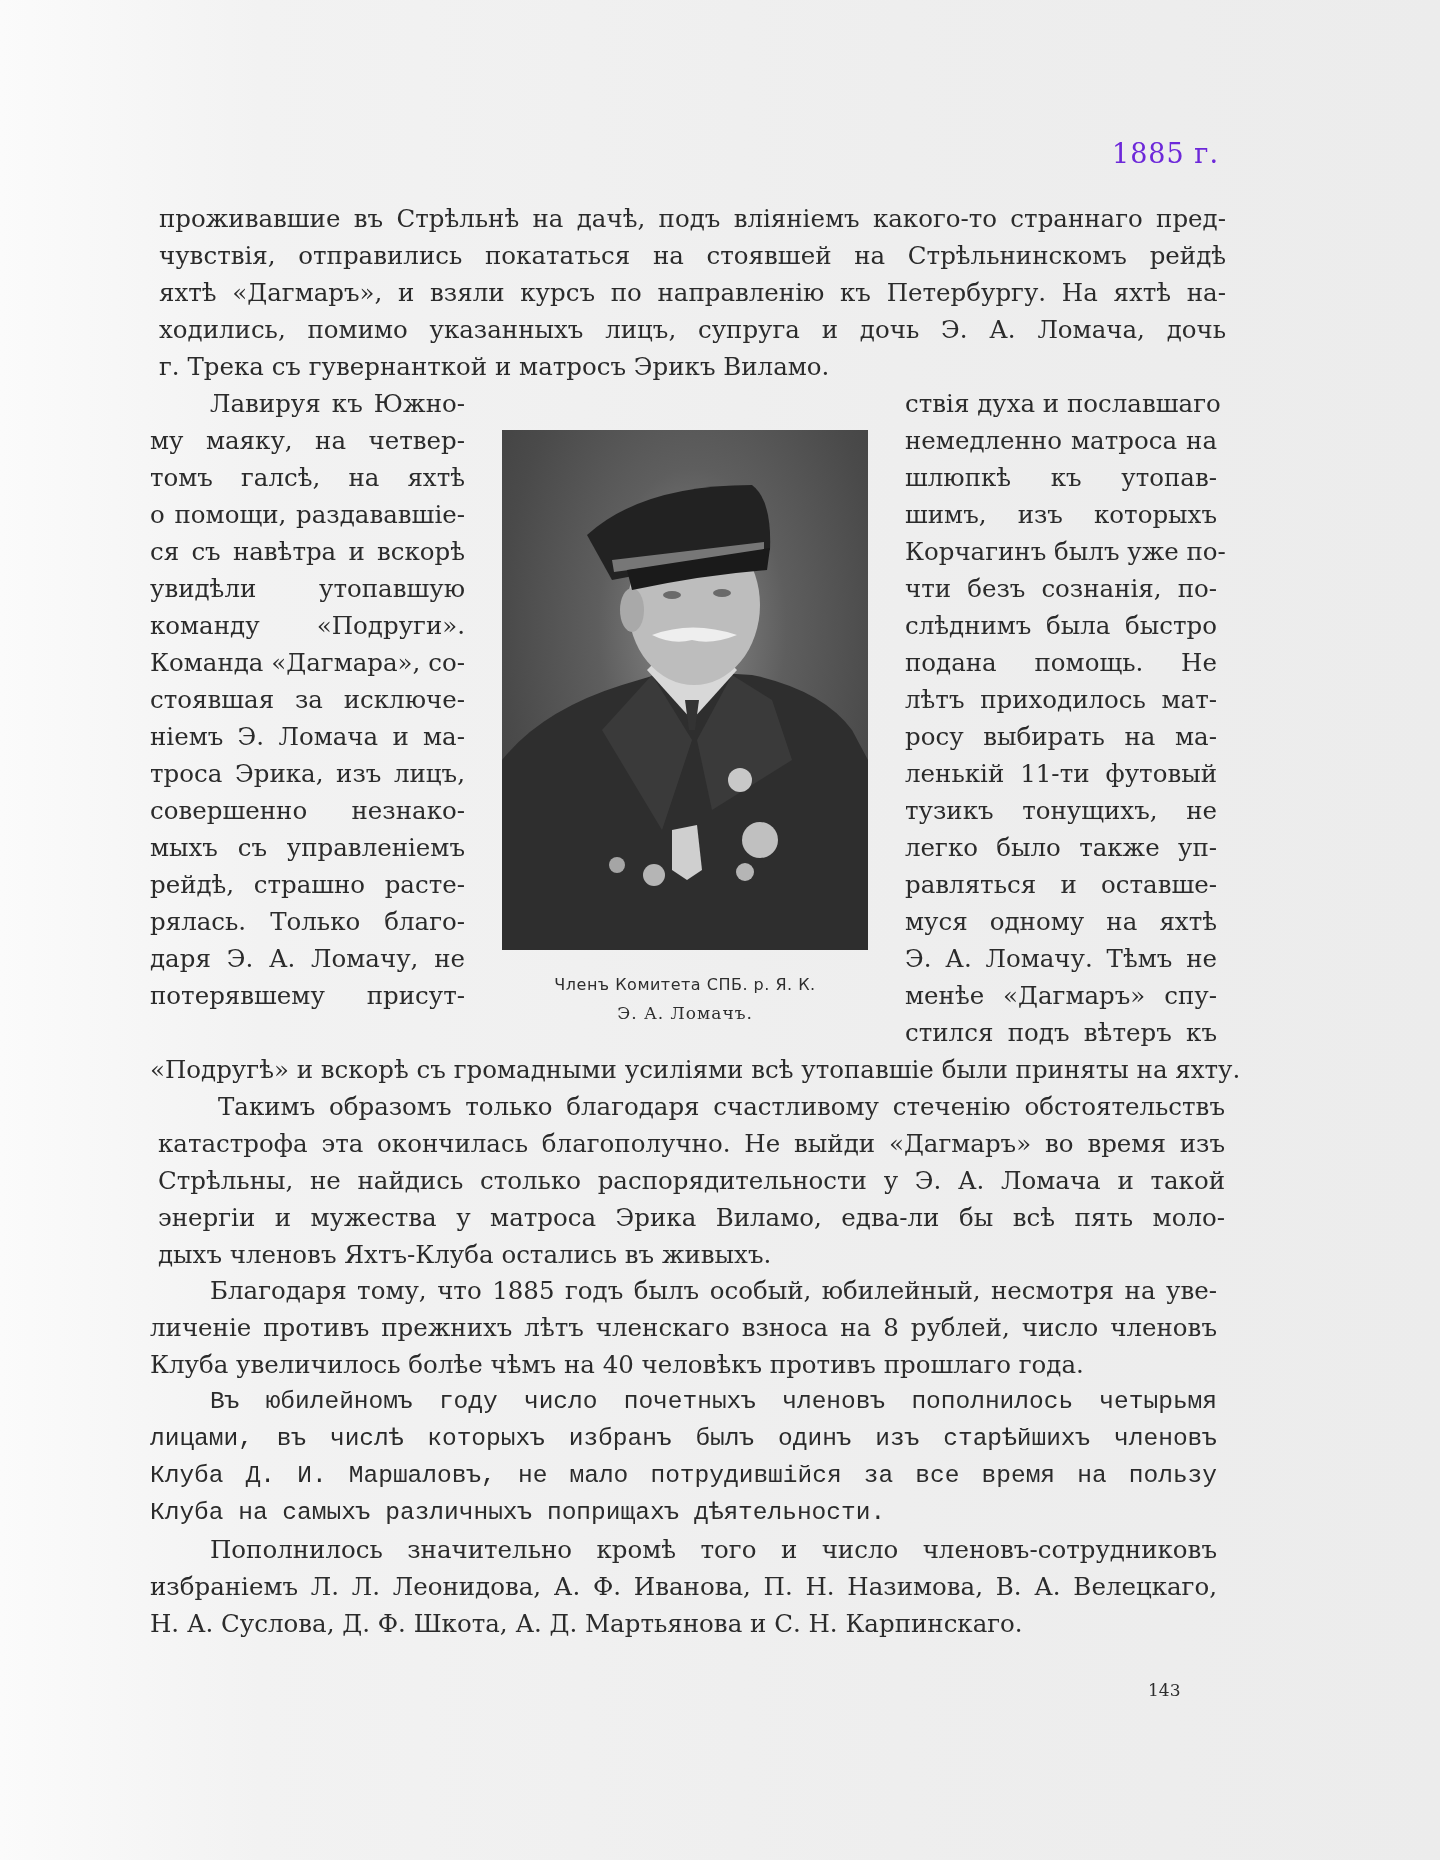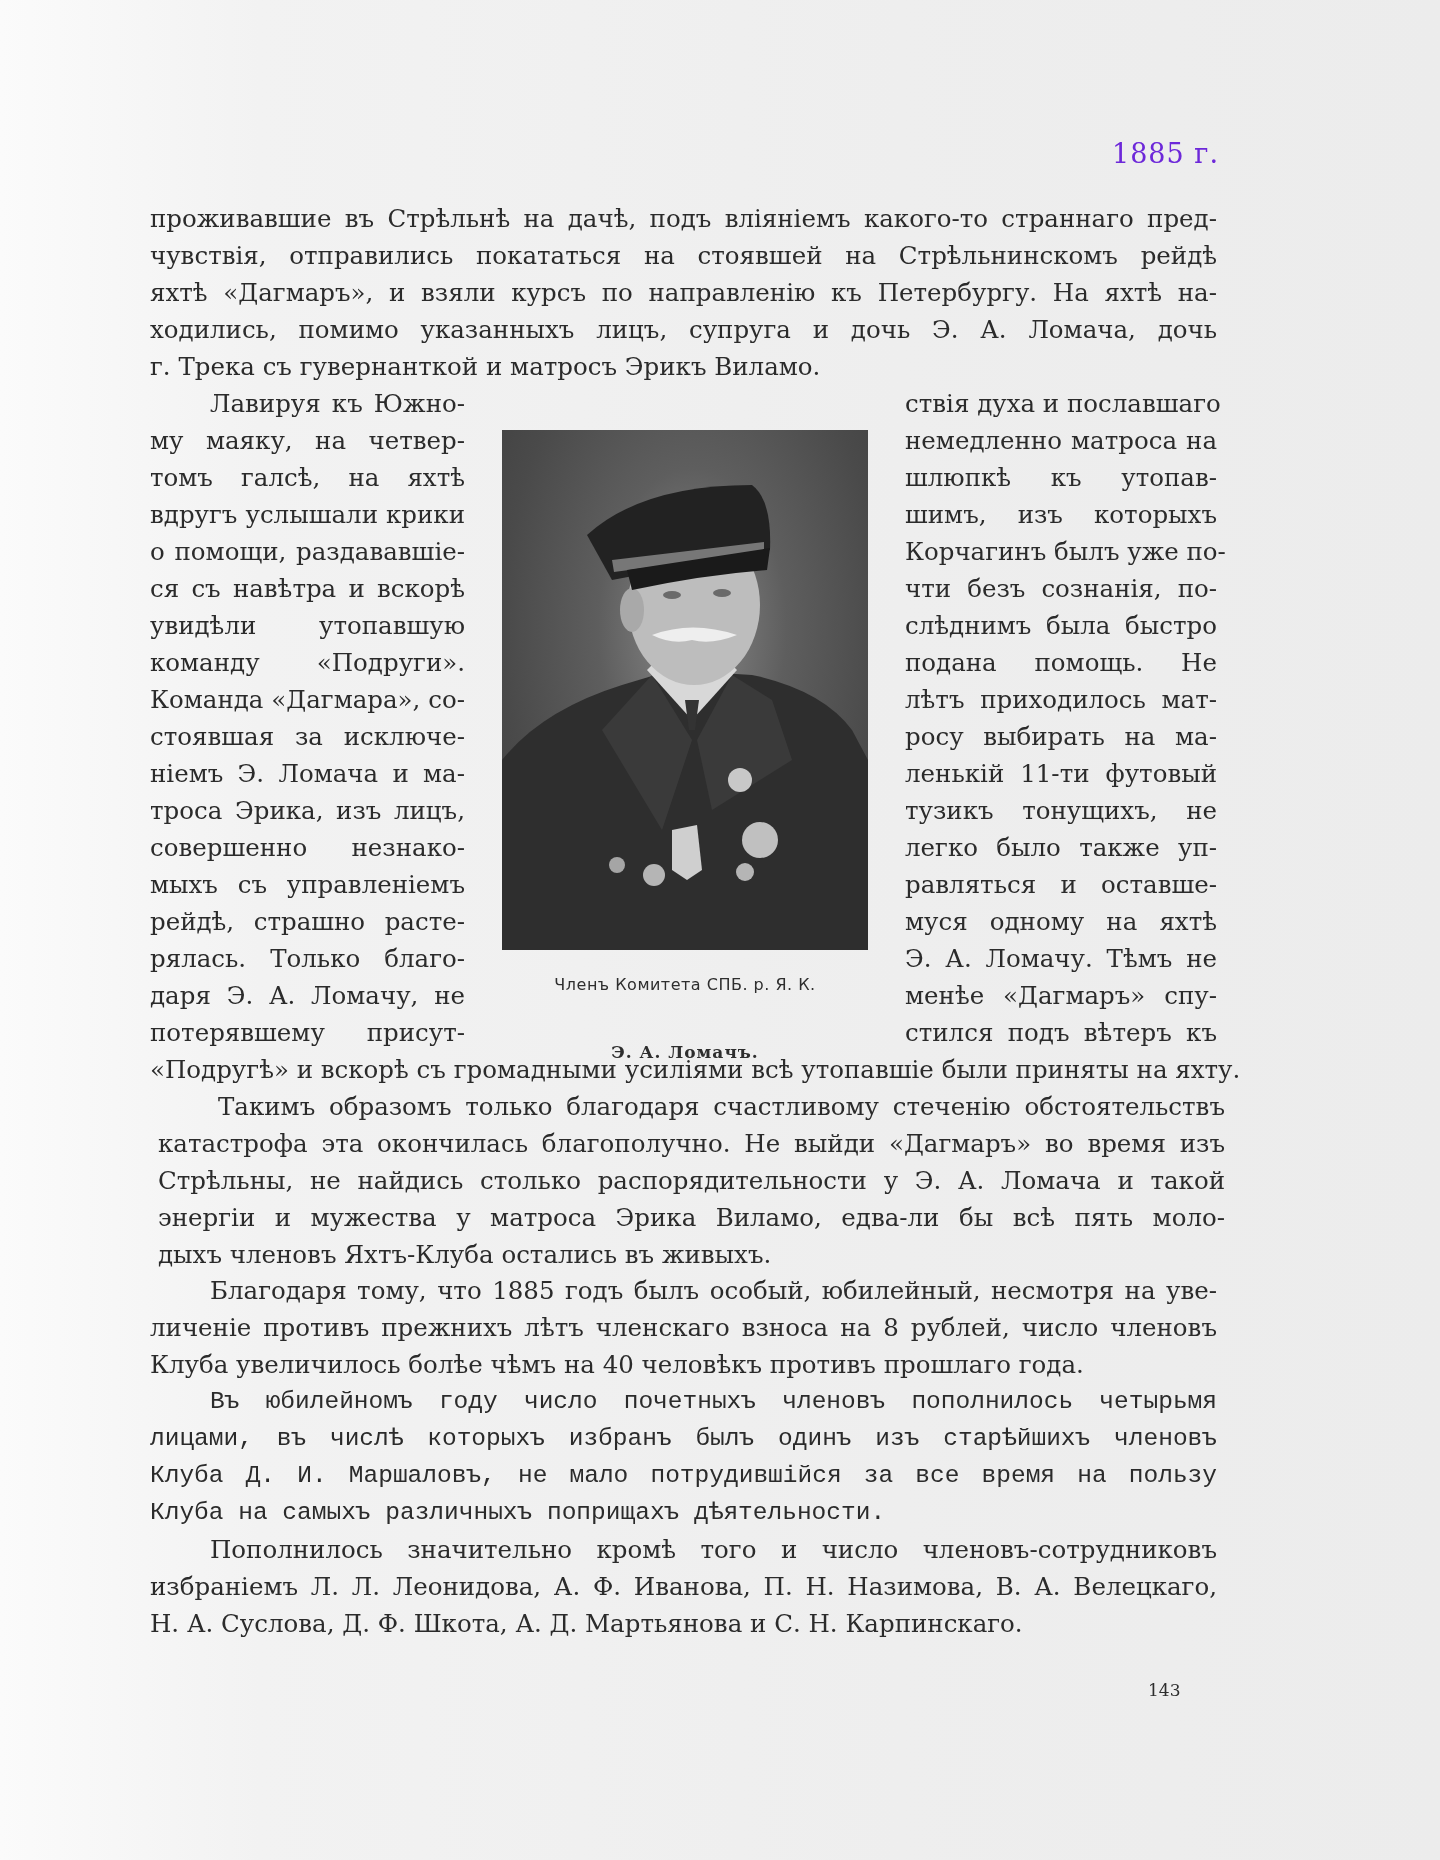--- a/index.html
+++ b/index.html
@@ -17,33 +17,33 @@
   }
   .text {
     position: absolute; font-size: 24.5px; line-height: 37px; color: #2b2b2b;
   }
   .line { display: block; white-space: nowrap; text-align: justify; text-align-last: justify; height: 37px; }
   .line.last { text-align-last: left; }
   .line.indent { padding-left: 60px; }
   .full { left: 150px; width: 1067px; }
   .col-left { left: 150px; width: 315px; top: 385px; }
   .col-right { left: 905px; width: 312px; top: 385px; }
-  .block-top { top: 200px; }
+  .block-top { top: 200px; margin-left: 9px; }
 
   .photo {
     position: absolute; left: 502px; top: 430px; width: 366px; height: 520px;
     background: radial-gradient(ellipse at 52% 38%, #8a8a8a 0%, #5e5e5e 35%, #4a4a4a 70%, #3e3e3e 100%);
     overflow: hidden;
   }
   .photo svg { width: 100%; height: 100%; display: block; }
   .caption {
     position: absolute; left: 502px; width: 366px; text-align: center; color: #2e2e2e;
   }
   .caption-role { top: 975px; font-family: "DejaVu Sans", "Liberation Sans", sans-serif; font-size: 16px; letter-spacing: 0.5px; }
-  .caption-name { top: 1003px; font-size: 17px; font-weight: bold; letter-spacing: 1px; margin-top: 39px; }
+  .caption-name { top: 1003px; font-size: 17px; font-weight: normal; letter-spacing: 1px; }
   .folio {
     position: absolute; left: 1148px; top: 1680px; font-size: 17px; color: #2e2e2e;
   }
 </style>
 </head>
 <body>
 
 <div class="page">
 
   <div class="running-head">1885 г.</div>
@@ -53,21 +53,20 @@
     <span class="line">чувствія, отправились покататься на стоявшей на Стрѣльнинскомъ рейдѣ</span>
     <span class="line">яхтѣ «Дагмаръ», и взяли курсъ по направленію къ Петербургу. На яхтѣ на-</span>
     <span class="line">ходились, помимо указанныхъ лицъ, супруга и дочь Э. А. Ломача, дочь</span>
     <span class="line last">г. Трека съ гувернанткой и матросъ Эрикъ Виламо.</span>
   </div>
 
   <div class="text col-left">
     <span class="line indent">Лавируя къ Южно-</span>
     <span class="line">му маяку, на четвер-</span>
     <span class="line">томъ галсѣ, на яхтѣ</span>
-    <span class="line">вдругъ услышали крики</span>
     <span class="line">о помощи, раздававшіе-</span>
     <span class="line">ся съ навѣтра и вскорѣ</span>
     <span class="line">увидѣли утопавшую</span>
     <span class="line">команду «Подруги».</span>
     <span class="line">Команда «Дагмара», со-</span>
     <span class="line">стоявшая за исключе-</span>
     <span class="line">ніемъ Э. Ломача и ма-</span>
     <span class="line">троса Эрика, изъ лицъ,</span>
     <span class="line">совершенно незнако-</span>
     <span class="line">мыхъ съ управленіемъ</span>

